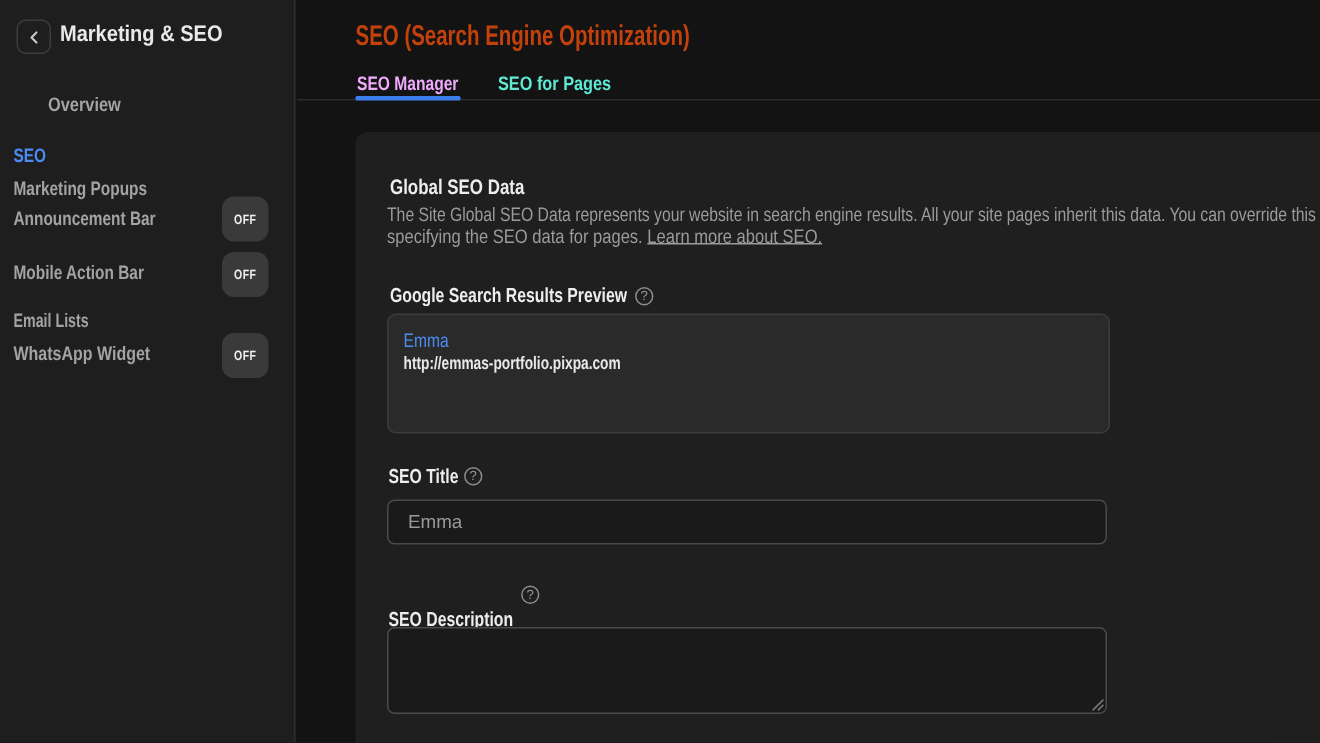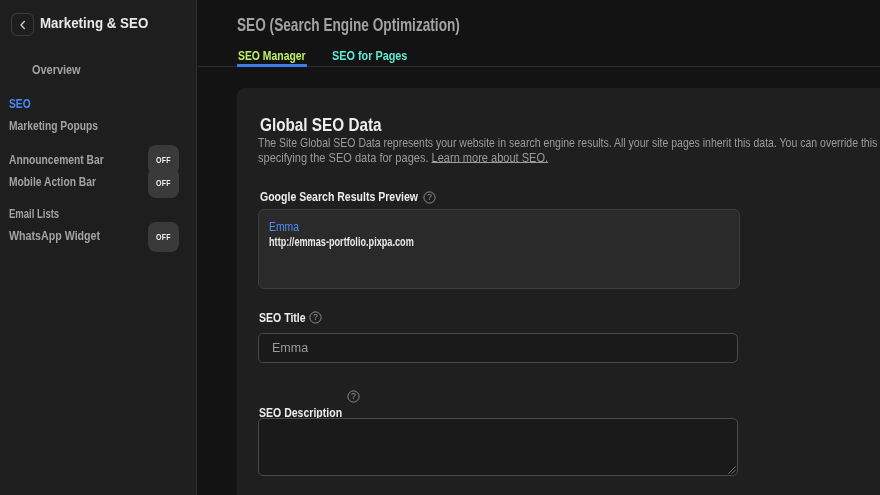--- a/index.html
+++ b/index.html
@@ -14,32 +14,32 @@
 #sidetitle { left:40px; top:8.5px; height:28px; line-height:28px; font-size:15px; font-weight:bold; color:#e9e9e9; }
 #sidetitle .sx { transform:scaleX(0.89); }
 .mi { left:0; width:197px; height:28px; display:flex; align-items:center; padding-left:9px; padding-right:18px; font-size:13px; font-weight:bold; color:#a3a3a3; }
 .mi .sx { transform:scaleX(0.79); }
 .mi.blue { color:#4a8cf7; }
 .sp { flex:1; }
 .pill { transform:translateY(1px); background:#3a3a3a; color:#f1f1f1; border-radius:8px; width:31px; height:30px; display:flex; align-items:center; justify-content:center; font-size:9px; font-weight:bold; letter-spacing:0.3px; }
 .offx { display:inline-block; transform:scaleX(0.78); }
 
 
-#mtitle { left:237px; top:14.5px; height:19px; line-height:19px; font-size:19px; font-weight:bold; color:#a3a3a3; }
+#mtitle { left:237px; top:14.5px; height:19px; line-height:19px; font-size:19px; font-weight:bold; color:#c2410c; }
 #mtitle .sx { transform:scaleX(0.718); }
-.tab { height:13px; line-height:13px; font-size:13px; font-weight:bold; color:#bef264; }
+.tab { height:13px; line-height:13px; font-size:13px; font-weight:bold; color:#f0abfc; }
 .tab .sx { transform:scaleX(0.8); }
 #tab1 { left:238px; top:49px; }
 #tab2 { left:332px; top:49px; color:#5eead4; }
 #underline { left:237px; top:64px; width:70px; height:2.5px; background:#3b7dea; border-radius:1px; }
 #hairline { left:198px; top:66px; width:682px; height:1px; background:#2c2c2c; }
 
 
 #panel { left:237px; top:88px; width:900px; height:500px; background:#1f1f1f; border-radius:8px; }
-#h3 { left:260px; top:116.5px; height:15px; line-height:15px; font-size:19px; font-weight:bold; color:#ededed; }
+#h3 { left:260px; top:116.5px; height:15px; line-height:15px; font-size:14px; font-weight:bold; color:#ededed; }
 #h3 .sx { transform:scaleX(0.805); }
 .descl { height:13px; line-height:13px; font-size:13px; color:#9b9b9b; white-space:nowrap; transform-origin:0 50%; }
 #descA { left:258px; top:136.1px; transform:scaleX(0.8077); }
 #descB { left:258px; top:151.1px; transform:scaleX(0.8486); }
 .descl u { text-decoration:underline; text-underline-offset:0px; }
 .flabel { height:14px; line-height:14px; font-size:13.5px; font-weight:bold; color:#ededed; }
 .flabel .sx { transform:scaleX(0.78); }
 #label1 { left:260px; top:190px; }
 #label2 { left:259px; top:310.5px; }
 #label3 { left:259px; top:395px;margin-top:11px; }
@@ -69,21 +69,21 @@
 <div id="sidetitle" class="abs"><span class="sx">Marketing &amp; SEO</span></div>
 <div class="abs mi" style="top:55.5px;padding-left:32px;">
     <span class="sx" style="transform:scaleX(0.84)">Overview</span>
   </div>
 <div class="abs mi blue" style="top:83.3px;align-items:flex-end;">
     <span class="sx">SEO</span>
   </div>
 <div class="abs mi" style="top:111.3px;">
     <span class="sx">Marketing Popups</span>
   </div>
-<div class="abs mi" style="top:145px;">
+<div class="abs mi" style="top:131px;">
     <span class="sx">Announcement Bar</span>
     <span class="sp"></span>
     <span class="pill">
       <span class="offx">OFF</span>
     </span>
   </div>
 <div class="abs mi" style="top:167.5px;">
     <span class="sx">Mobile Action Bar</span>
     <span class="sp"></span>
     <span class="pill">

